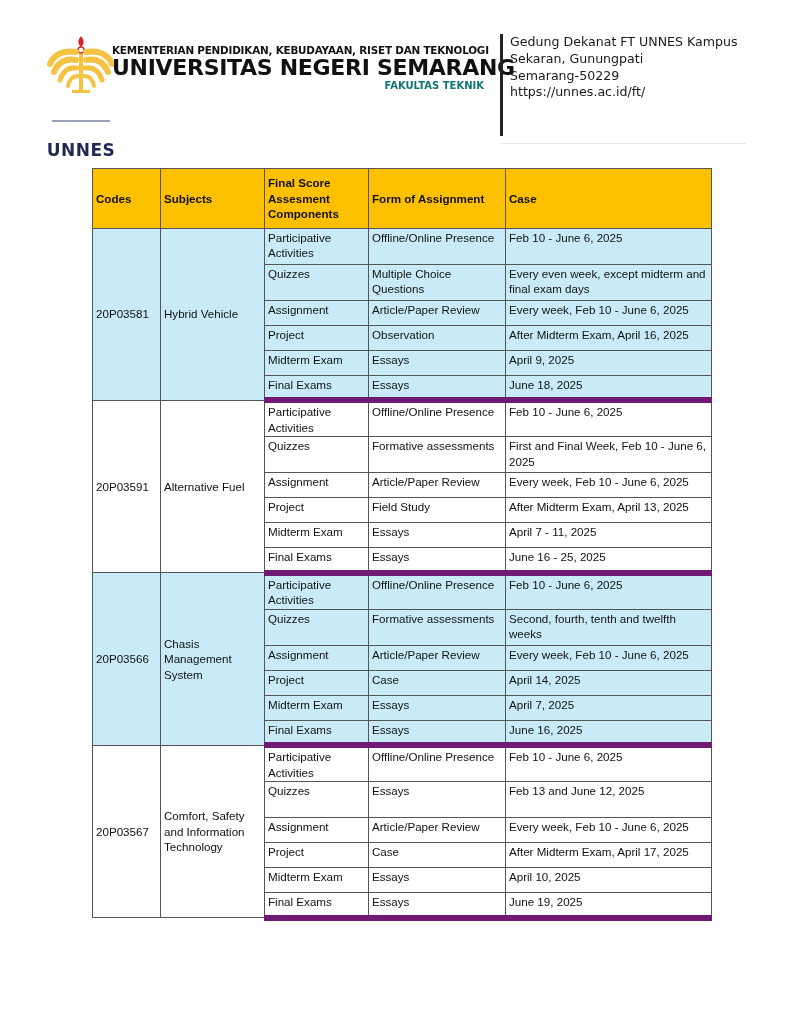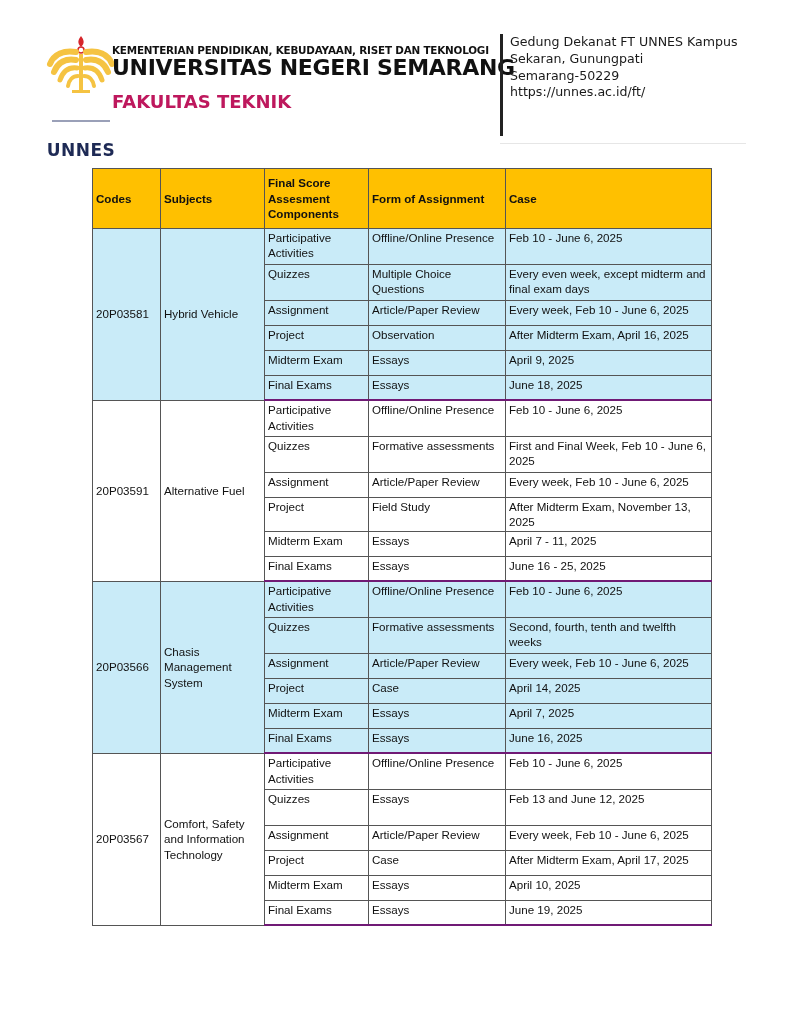--- a/index.html
+++ b/index.html
@@ -4,42 +4,42 @@
 <style>
   html, body { margin: 0; padding: 0; background: #ffffff; }
   body { width: 791px; height: 1024px; position: relative; overflow: hidden;
          font-family: "Liberation Sans", sans-serif; color: #111; }
   .header { position: absolute; left: 0; top: 0; width: 791px; height: 150px; }
   .logo { position: absolute; left: 46px; top: 30px; width: 70px; height: 96px; }
   .logo-text { position: absolute; left: 0; top: 70px; width: 70px; text-align: center;
                font-family: "DejaVu Sans", sans-serif; font-weight: bold; font-size: 17px;
                color: #1e2a55; letter-spacing: 0.5px; margin-top: 40px; }
   .logo-sub { position: absolute; left: 6px; top: 90px; width: 58px; height: 2px; background: #9aa0b8; }
-  .inst { position: absolute; left: 112px; top: 44px; width: 372px; text-align: left; }
+  .inst { position: absolute; left: 112px; top: 44px; width: 372px; text-align: right; }
   .inst-ministry { font-family: "DejaVu Sans", sans-serif; font-weight: bold; font-size: 10.4px; letter-spacing: -0.2px; color: #111; white-space: nowrap; }
   .inst-univ { font-family: "DejaVu Sans", sans-serif; font-weight: bold; font-size: 22px; line-height: 22px; color: #111; letter-spacing: -0.3px; white-space: nowrap; margin-top: 1px; }
-  .inst-faculty { font-family: "DejaVu Sans", sans-serif; font-weight: bold; font-size: 18px; color: #be185d; margin-top: 12px; }
+  .inst-faculty { font-family: "DejaVu Sans", sans-serif; font-weight: bold; font-size: 10px; color: #0f766e; margin-top: 1px; }
   .vbar { position: absolute; left: 500px; top: 34px; width: 3px; height: 102px; background: #222; }
   .address { position: absolute; left: 510px; top: 34px; font-family: "DejaVu Sans", sans-serif;
              font-size: 12.6px; line-height: 16.8px; color: #1a1a1a; }
   .hline { position: absolute; left: 500px; top: 143px; width: 246px; height: 1px; background: #e6e6e6; }
 
   table.sched { position: absolute; left: 92px; top: 168px; border-collapse: collapse;
                 font-family: "Liberation Sans", sans-serif; font-size: 11.6px; line-height: 15.5px; }
   table.sched td, table.sched th { border: 1px solid #555; padding: 1px 3px; vertical-align: top; text-align: left; }
   table.sched th { background: #ffc000; font-weight: bold; vertical-align: middle; padding: 6px 3px; }
   table.sched tr.hdr { height: 52px; }
   td.code, td.subj { vertical-align: middle !important; }
   tr.g-blue td { background: #c9ebf8; }
   tr.g-white td { background: #ffffff; }
   tr.r2 { height: 36px; }
   tr.r1 { height: 25px; }
   col.c1 { width: 68px; } col.c2 { width: 104px; } col.c3 { width: 104px; }
   col.c4 { width: 137px; } col.c5 { width: 206px; }
-  tr.group-end td { border-bottom: 2px solid #701a75; }
+  tr.group-end td { border-bottom: 6px solid #701a75; }
 </style>
 </head>
 <body>
 
 <div class="header">
   <div class="logo">
     <svg width="70" height="72" viewBox="0 0 70 72">
       <path d="M35 6 C32 10 31 13 35 17 C39 13 38 10 35 6 Z" fill="#d6262b"></path>
       <circle cx="35" cy="20" r="3" fill="none" stroke="#d6262b" stroke-width="1.5"></circle>
       <g fill="none" stroke="#f5c342" stroke-linecap="round">
@@ -139,21 +139,21 @@
         <td>First and Final Week, Feb 10 - June 6, 2025</td>
       </tr>
       <tr class="g-white r1">
         <td>Assignment</td>
         <td>Article/Paper Review</td>
         <td>Every week, Feb 10 - June 6, 2025</td>
       </tr>
       <tr class="g-white r1">
         <td>Project</td>
         <td>Field Study</td>
-        <td>After Midterm Exam,  November 13, 2025</td>
+        <td>After Midterm Exam,  April 13, 2025</td>
       </tr>
       <tr class="g-white r1">
         <td>Midterm Exam</td>
         <td>Essays</td>
         <td>April 7 - 11, 2025</td>
       </tr>
       <tr class="g-white r1 group-end">
         <td>Final Exams</td>
         <td>Essays</td>
         <td>June 16 - 25, 2025</td>

